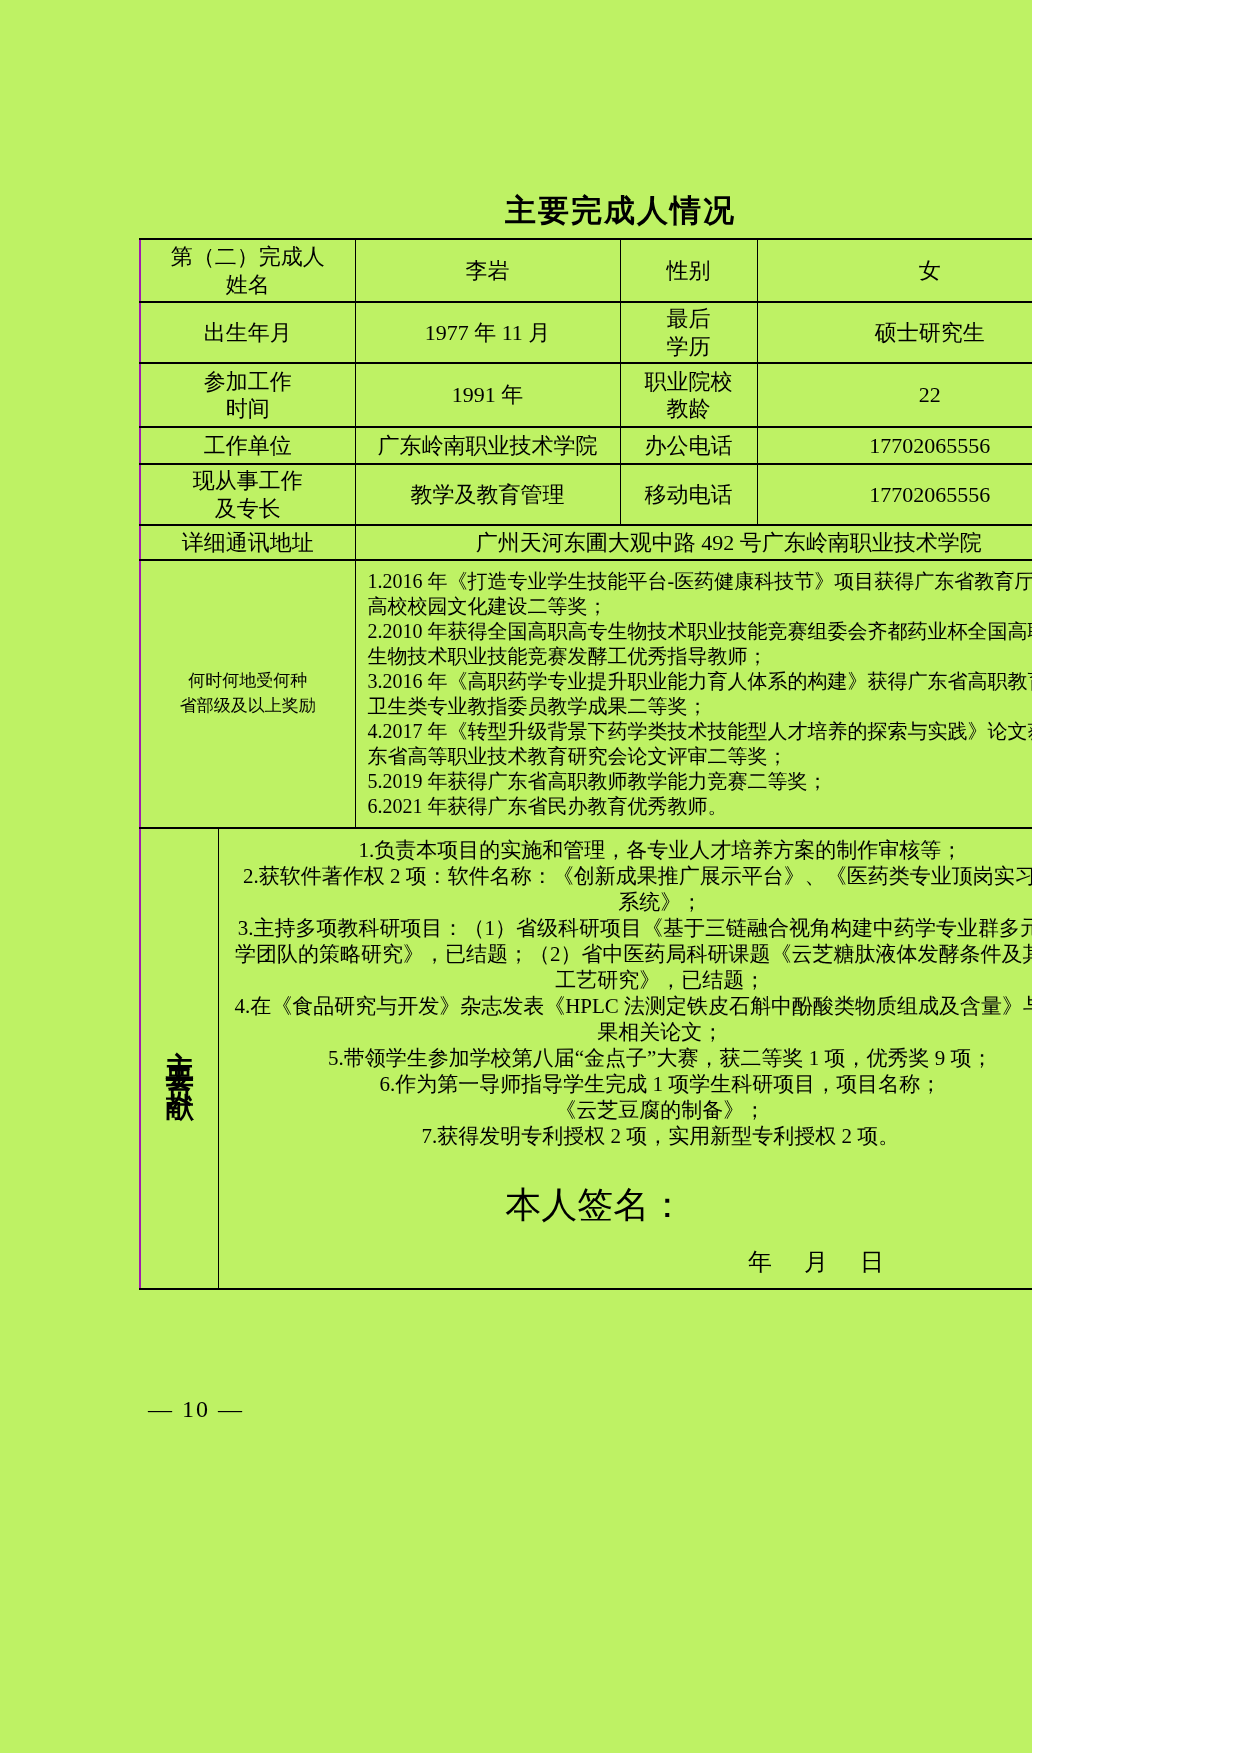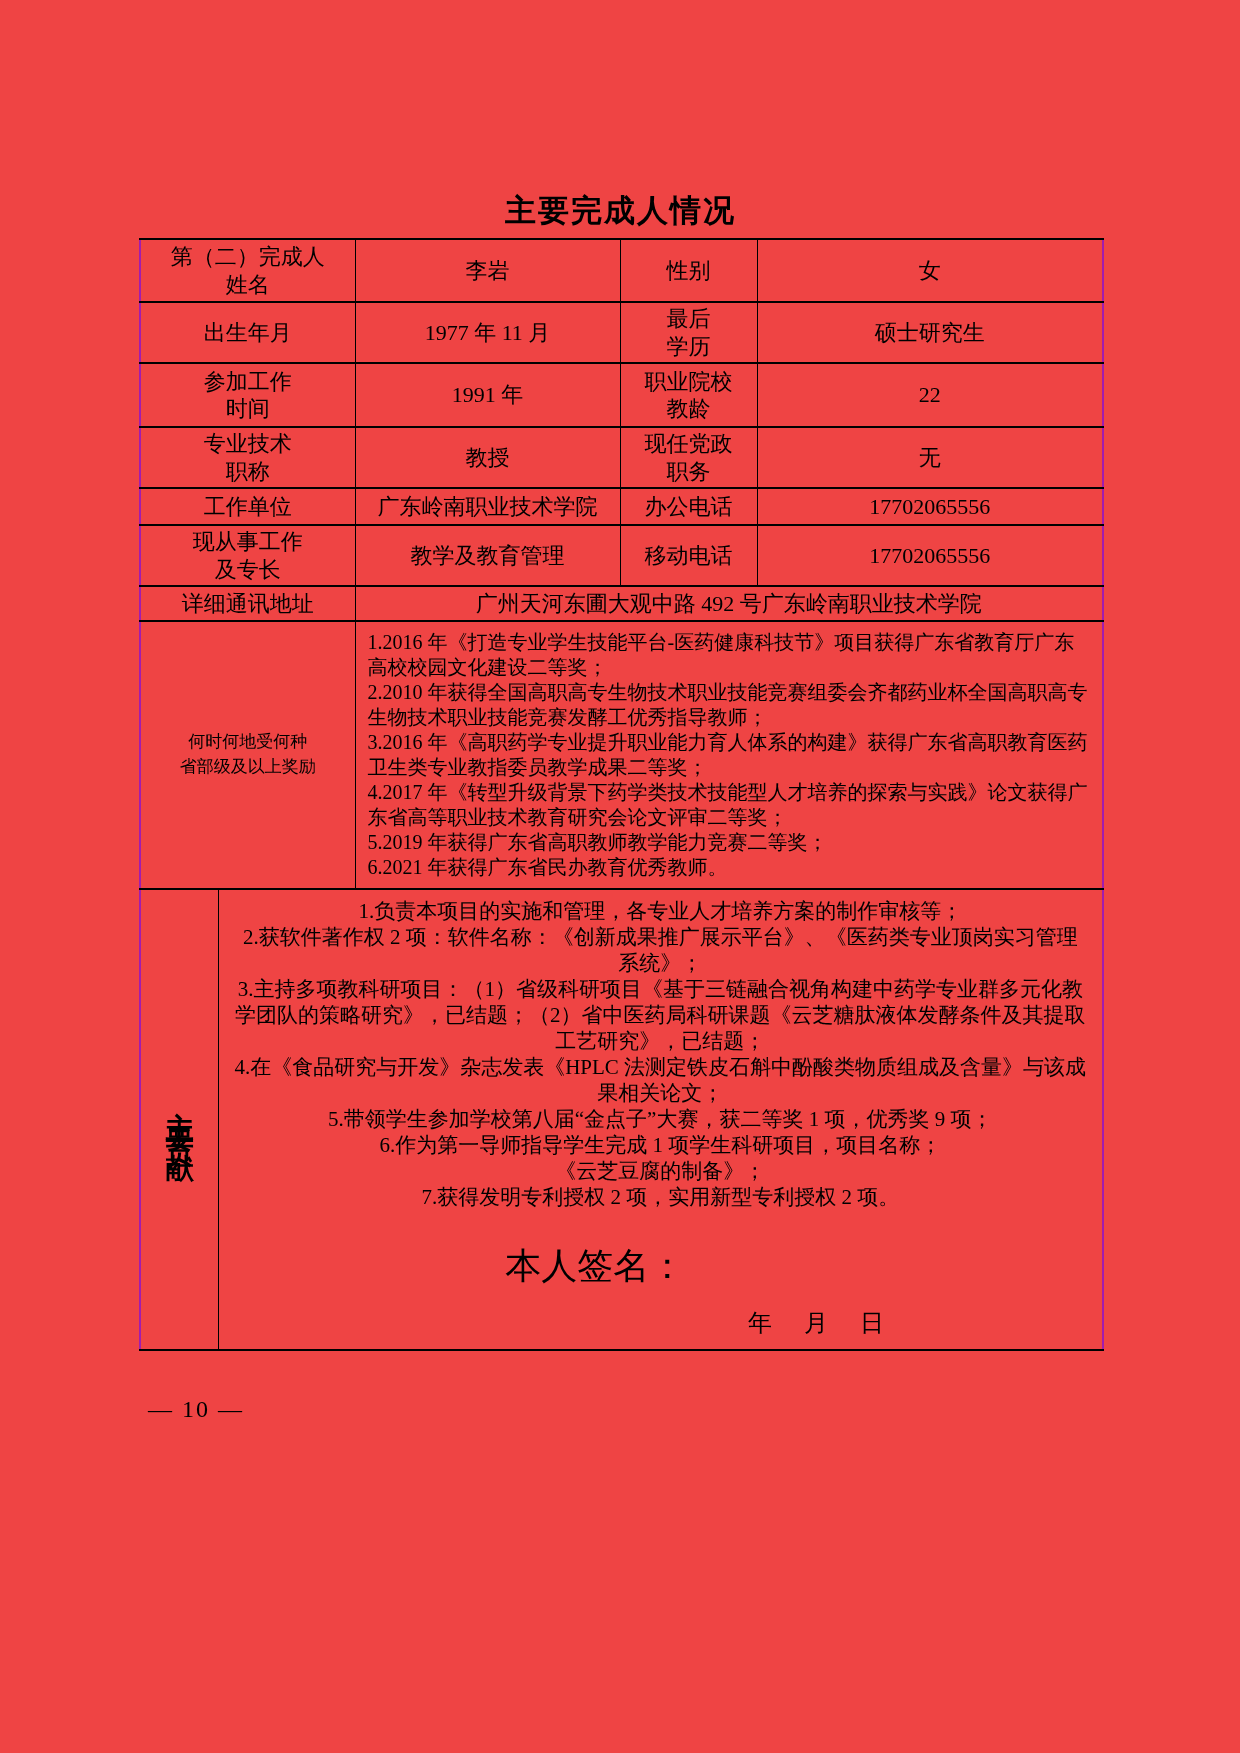--- a/index.html
+++ b/index.html
@@ -2,21 +2,21 @@
 <html><head>
 <meta charset="utf-8">
 <style>
   * { box-sizing: border-box; }
   html, body { margin: 0; padding: 0; }
   body {
     width: 1240px; height: 1753px;
     background: #ffffff; color: #000000;
     font-family: "Liberation Serif", "DejaVu Serif", serif;
   }
-  .page { position: relative; width: 1240px; height: 1753px; overflow: hidden; background: #ef4444; }
+  .page { position: relative; width: 1032px; height: 1753px; overflow: hidden; background: #bef264; }
 
   .doc-title {
     margin: 190px 0 6px 139px;
     width: 963px;
     text-align: center;
     font-size: 31px;
     font-weight: bold;
     letter-spacing: 2px;
   }
 
@@ -127,28 +127,20 @@
 
     <tr class="r3">
       <td colspan="2" class="lab">参加工作
 时间</td>
       <td class="val">1991 年</td>
       <td class="lab">职业院校
 教龄</td>
       <td class="val">22</td>
     </tr>
 
-    <tr class="r4">
-      <td colspan="2" class="lab">专业技术
-职称</td>
-      <td class="val">教授</td>
-      <td class="lab">现任党政
-职务</td>
-      <td class="val">无</td>
-    </tr>
 
     <tr class="r5">
       <td colspan="2" class="lab">工作单位</td>
       <td class="val">广东岭南职业技术学院</td>
       <td class="lab">办公电话</td>
       <td class="val">17702065556</td>
     </tr>
 
     <tr class="r6">
       <td colspan="2" class="lab">现从事工作

